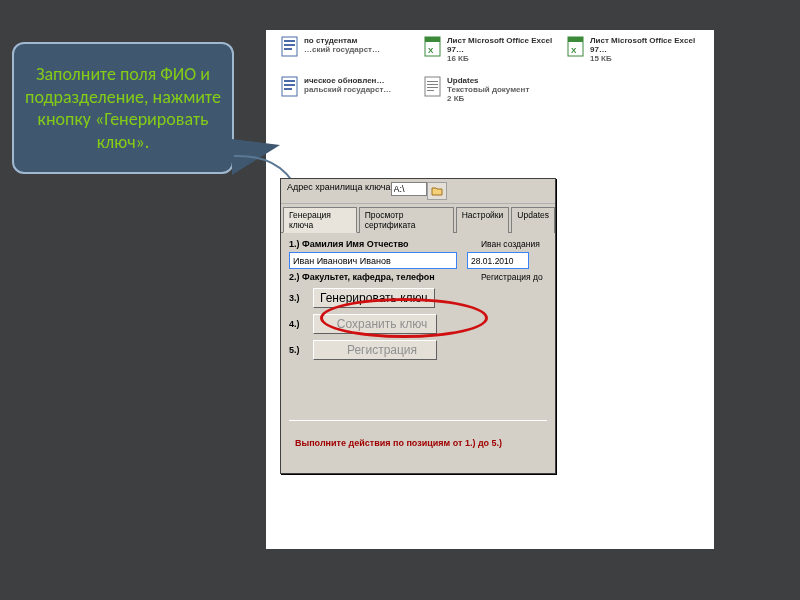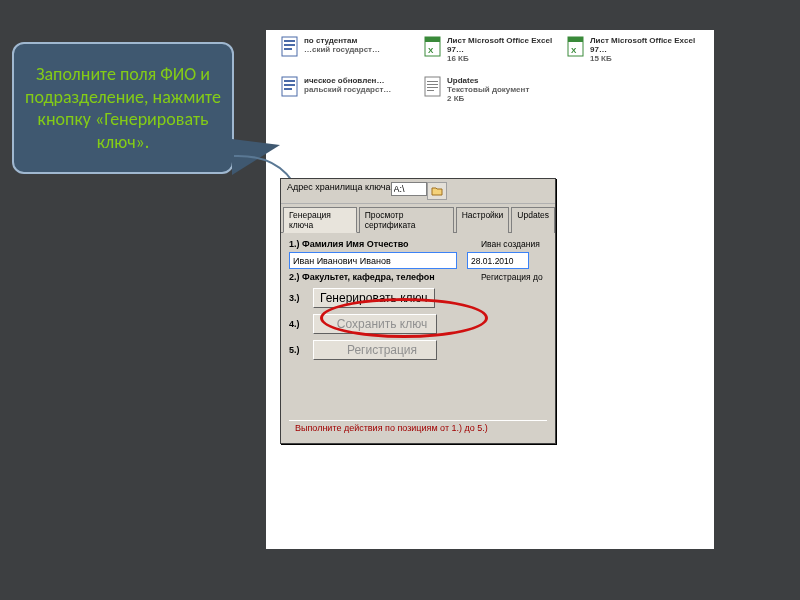--- a/index.html
+++ b/index.html
@@ -200,22 +200,23 @@
     min-width: 96px;
     text-align: center;
   }
   .step-btn.disabled { color: #909090; padding-left: 20px; }
 
   .statusbar {
     border-top: 1px solid #ffffff;
     background: #d4d0c8;
     font-size: 9px;
     color: #a00000;
-    padding: 2px 6px;
+    padding: 17px 6px;
     margin-top: 60px;
+    font-weight: bold;
   }
 
   .red-circle {
     position: absolute;
     border: 3px solid #d01010;
     border-radius: 50% / 50%;
     pointer-events: none;
   }
 
   

